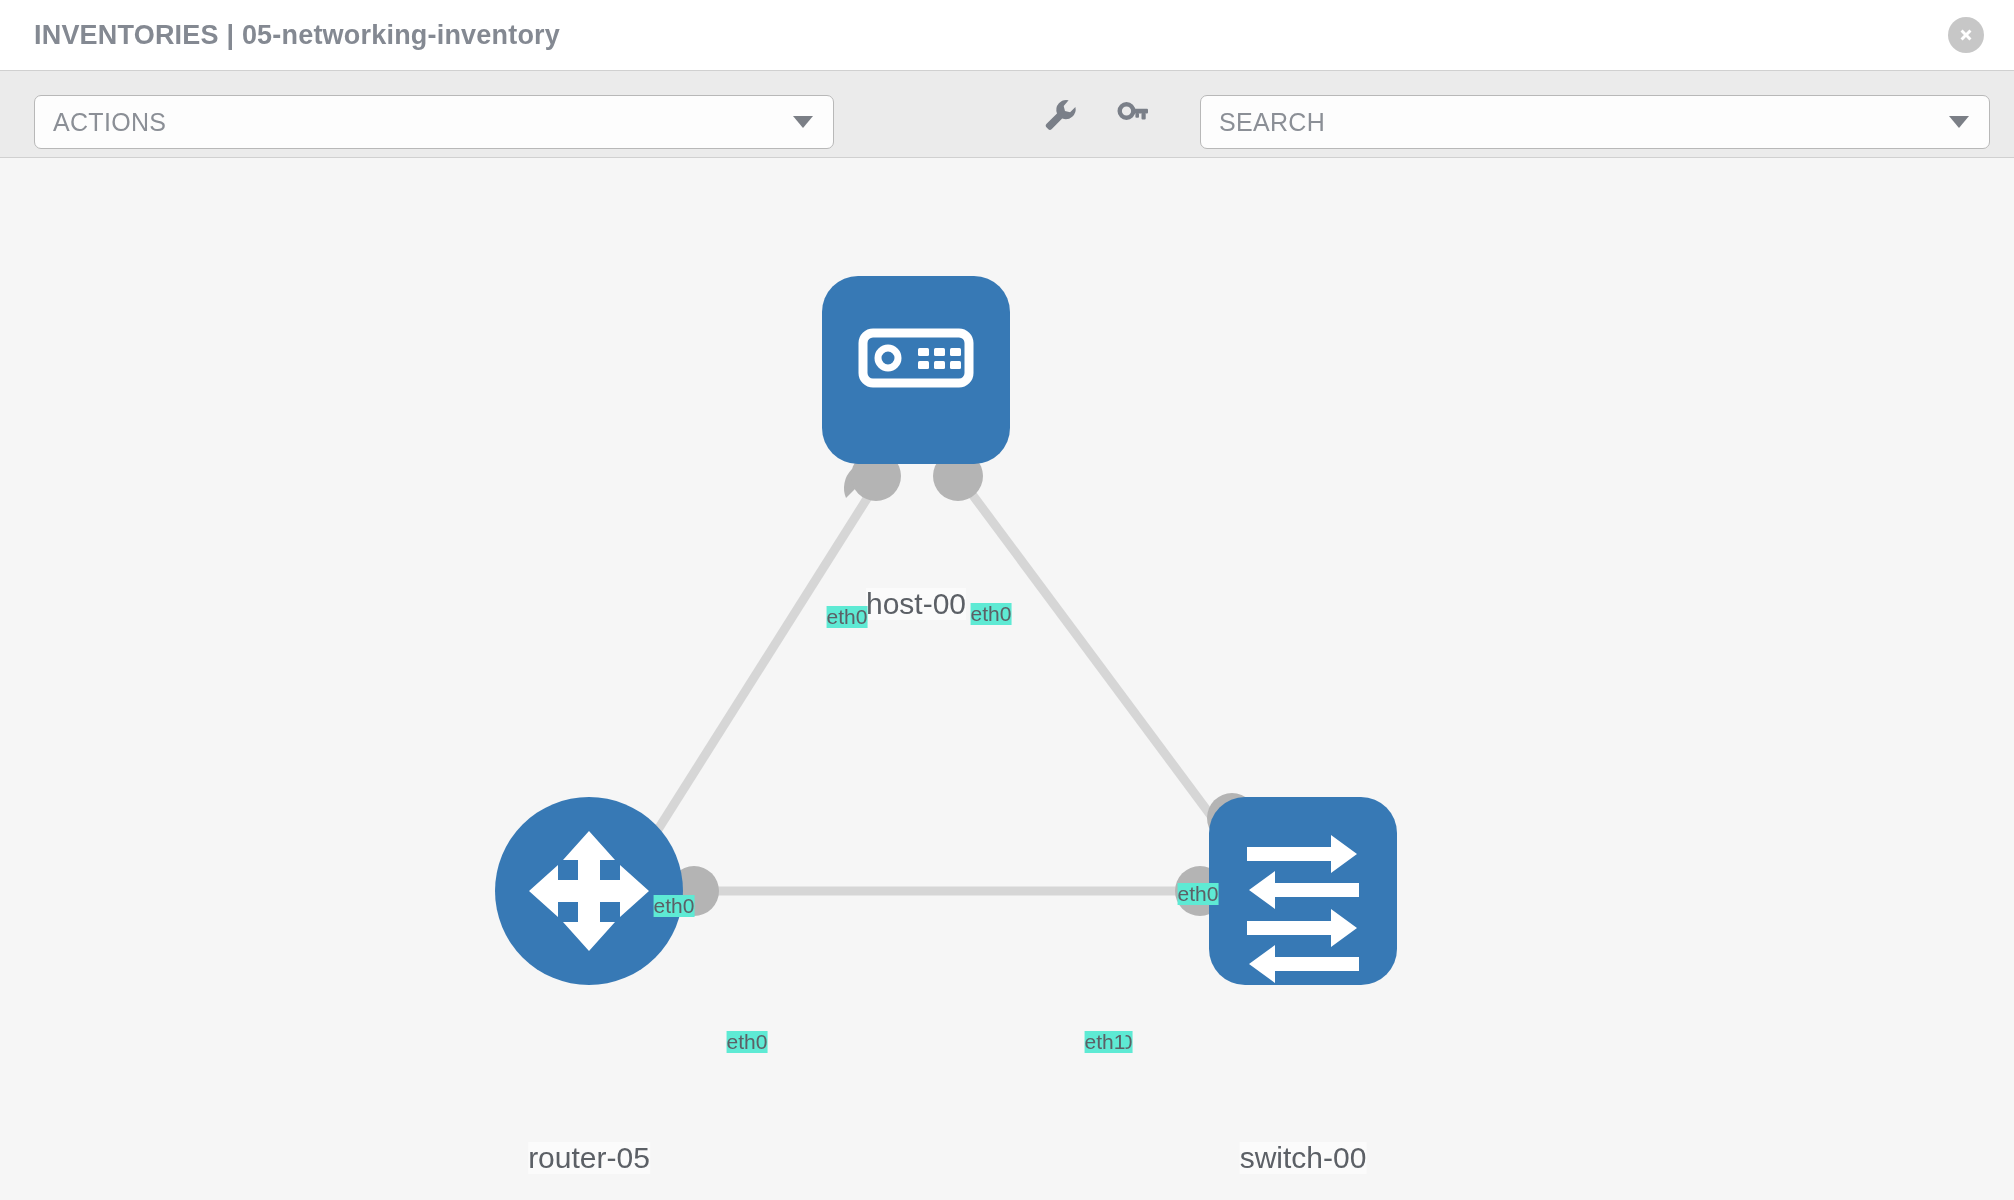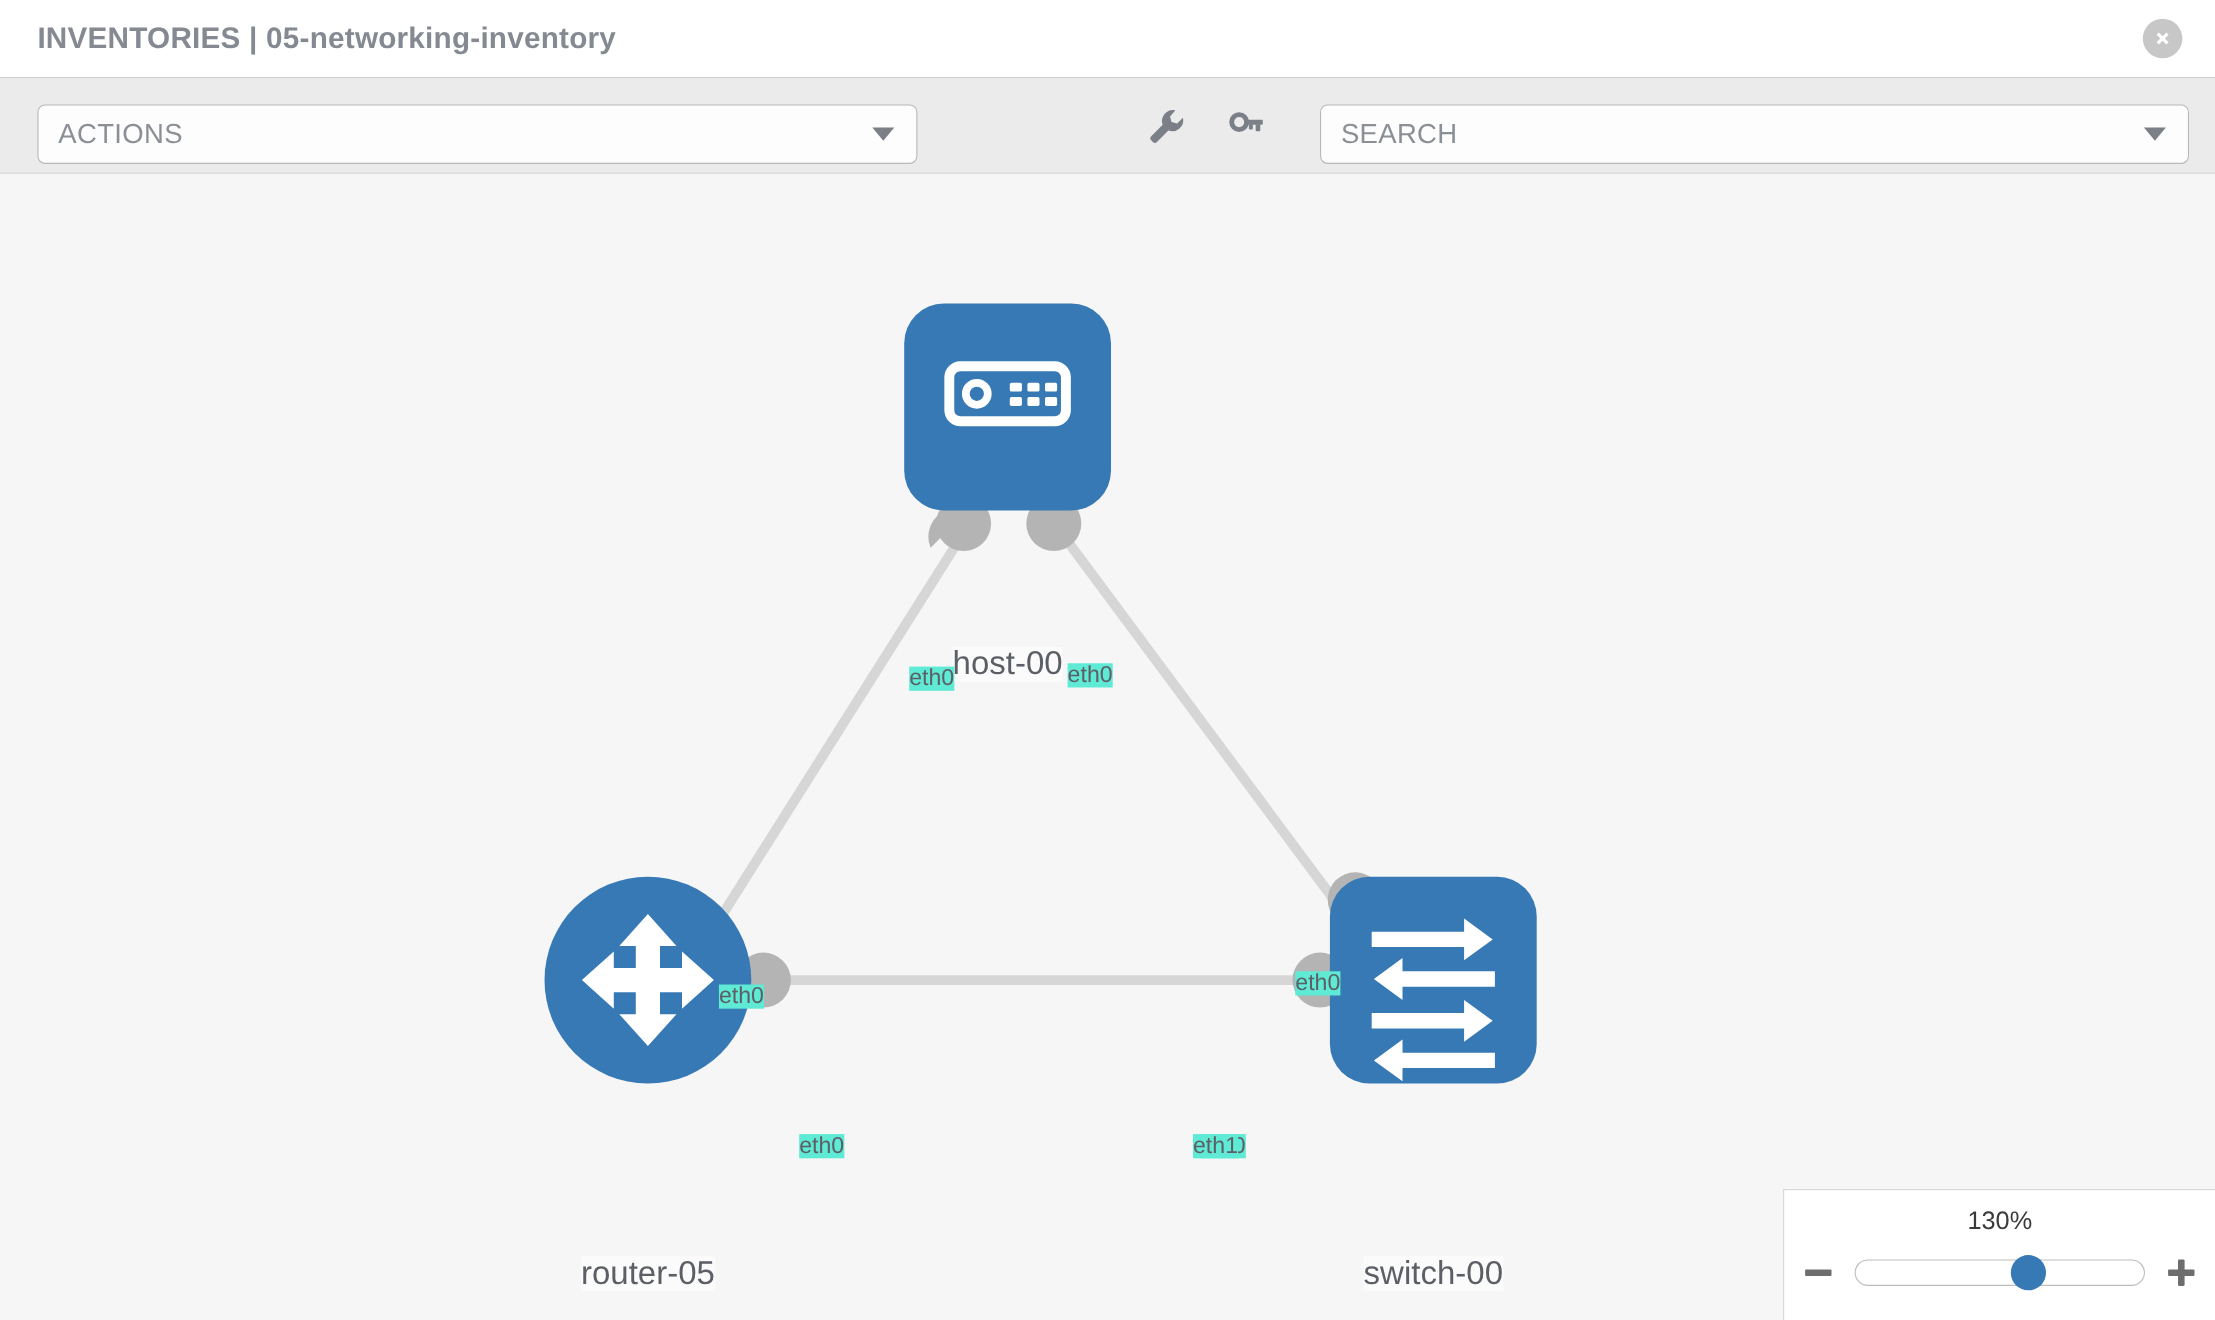--- a/index.html
+++ b/index.html
@@ -346,24 +346,14 @@
 
     <div class="iface-label" style="left:847px;  top:448px;">eth0</div>
     <div class="iface-label" style="left:991px;  top:445px;">eth0</div>
     <div class="iface-label" style="left:674px;  top:737px;">eth0</div>
     <div class="iface-label" style="left:1198px; top:725px;">eth0</div>
     <div class="iface-label" style="left:747px;  top:873px;">eth0</div>
     <div class="iface-label" style="left:1112px; top:873px;">eth0</div>
     <div class="iface-label" style="left:1105px; top:873px;">eth1</div>
   </div>
 
-  <div class="zoom-panel">
-    <div class="zoom-value">130%</div>
-    <div class="zoom-row">
-      <div class="zoom-minus"></div>
-      <div class="zoom-slider">
-        <div class="zoom-thumb" id="zoom-thumb" style="left: 60%;"></div>
-      </div>
-      <div class="zoom-plus"></div>
-    </div>
-  </div>
 
 </div>
 
 </body></html>

